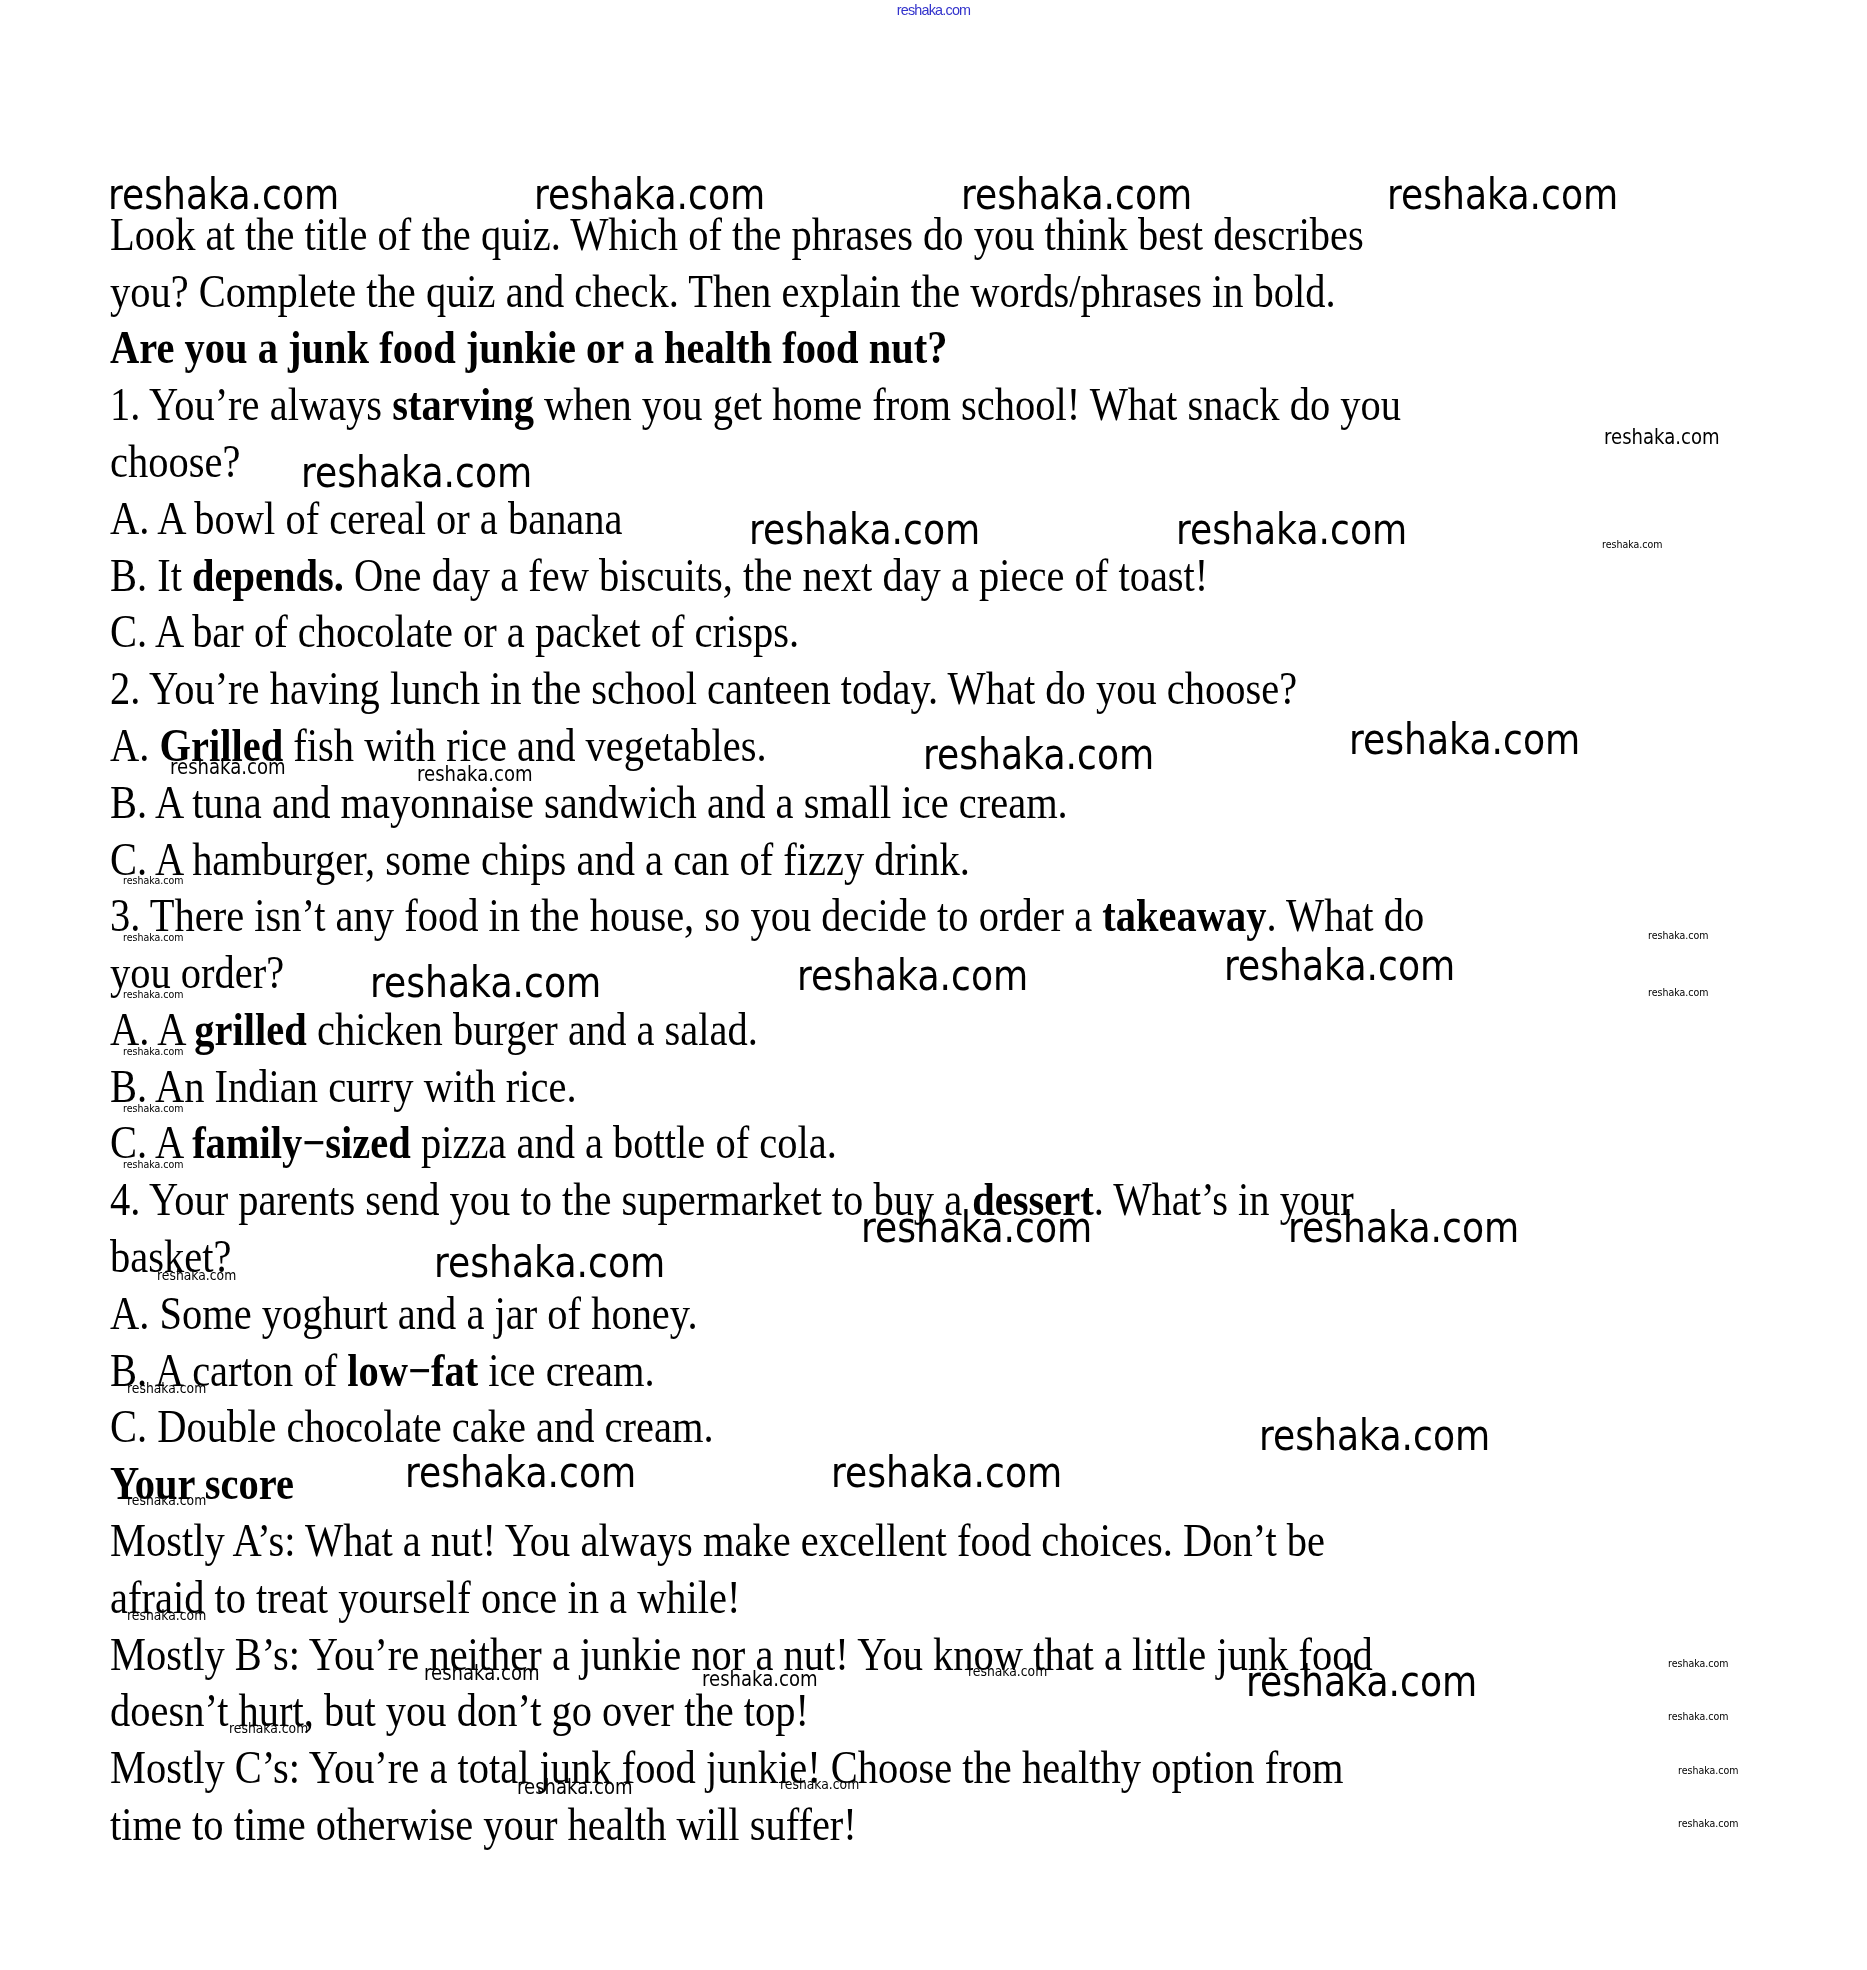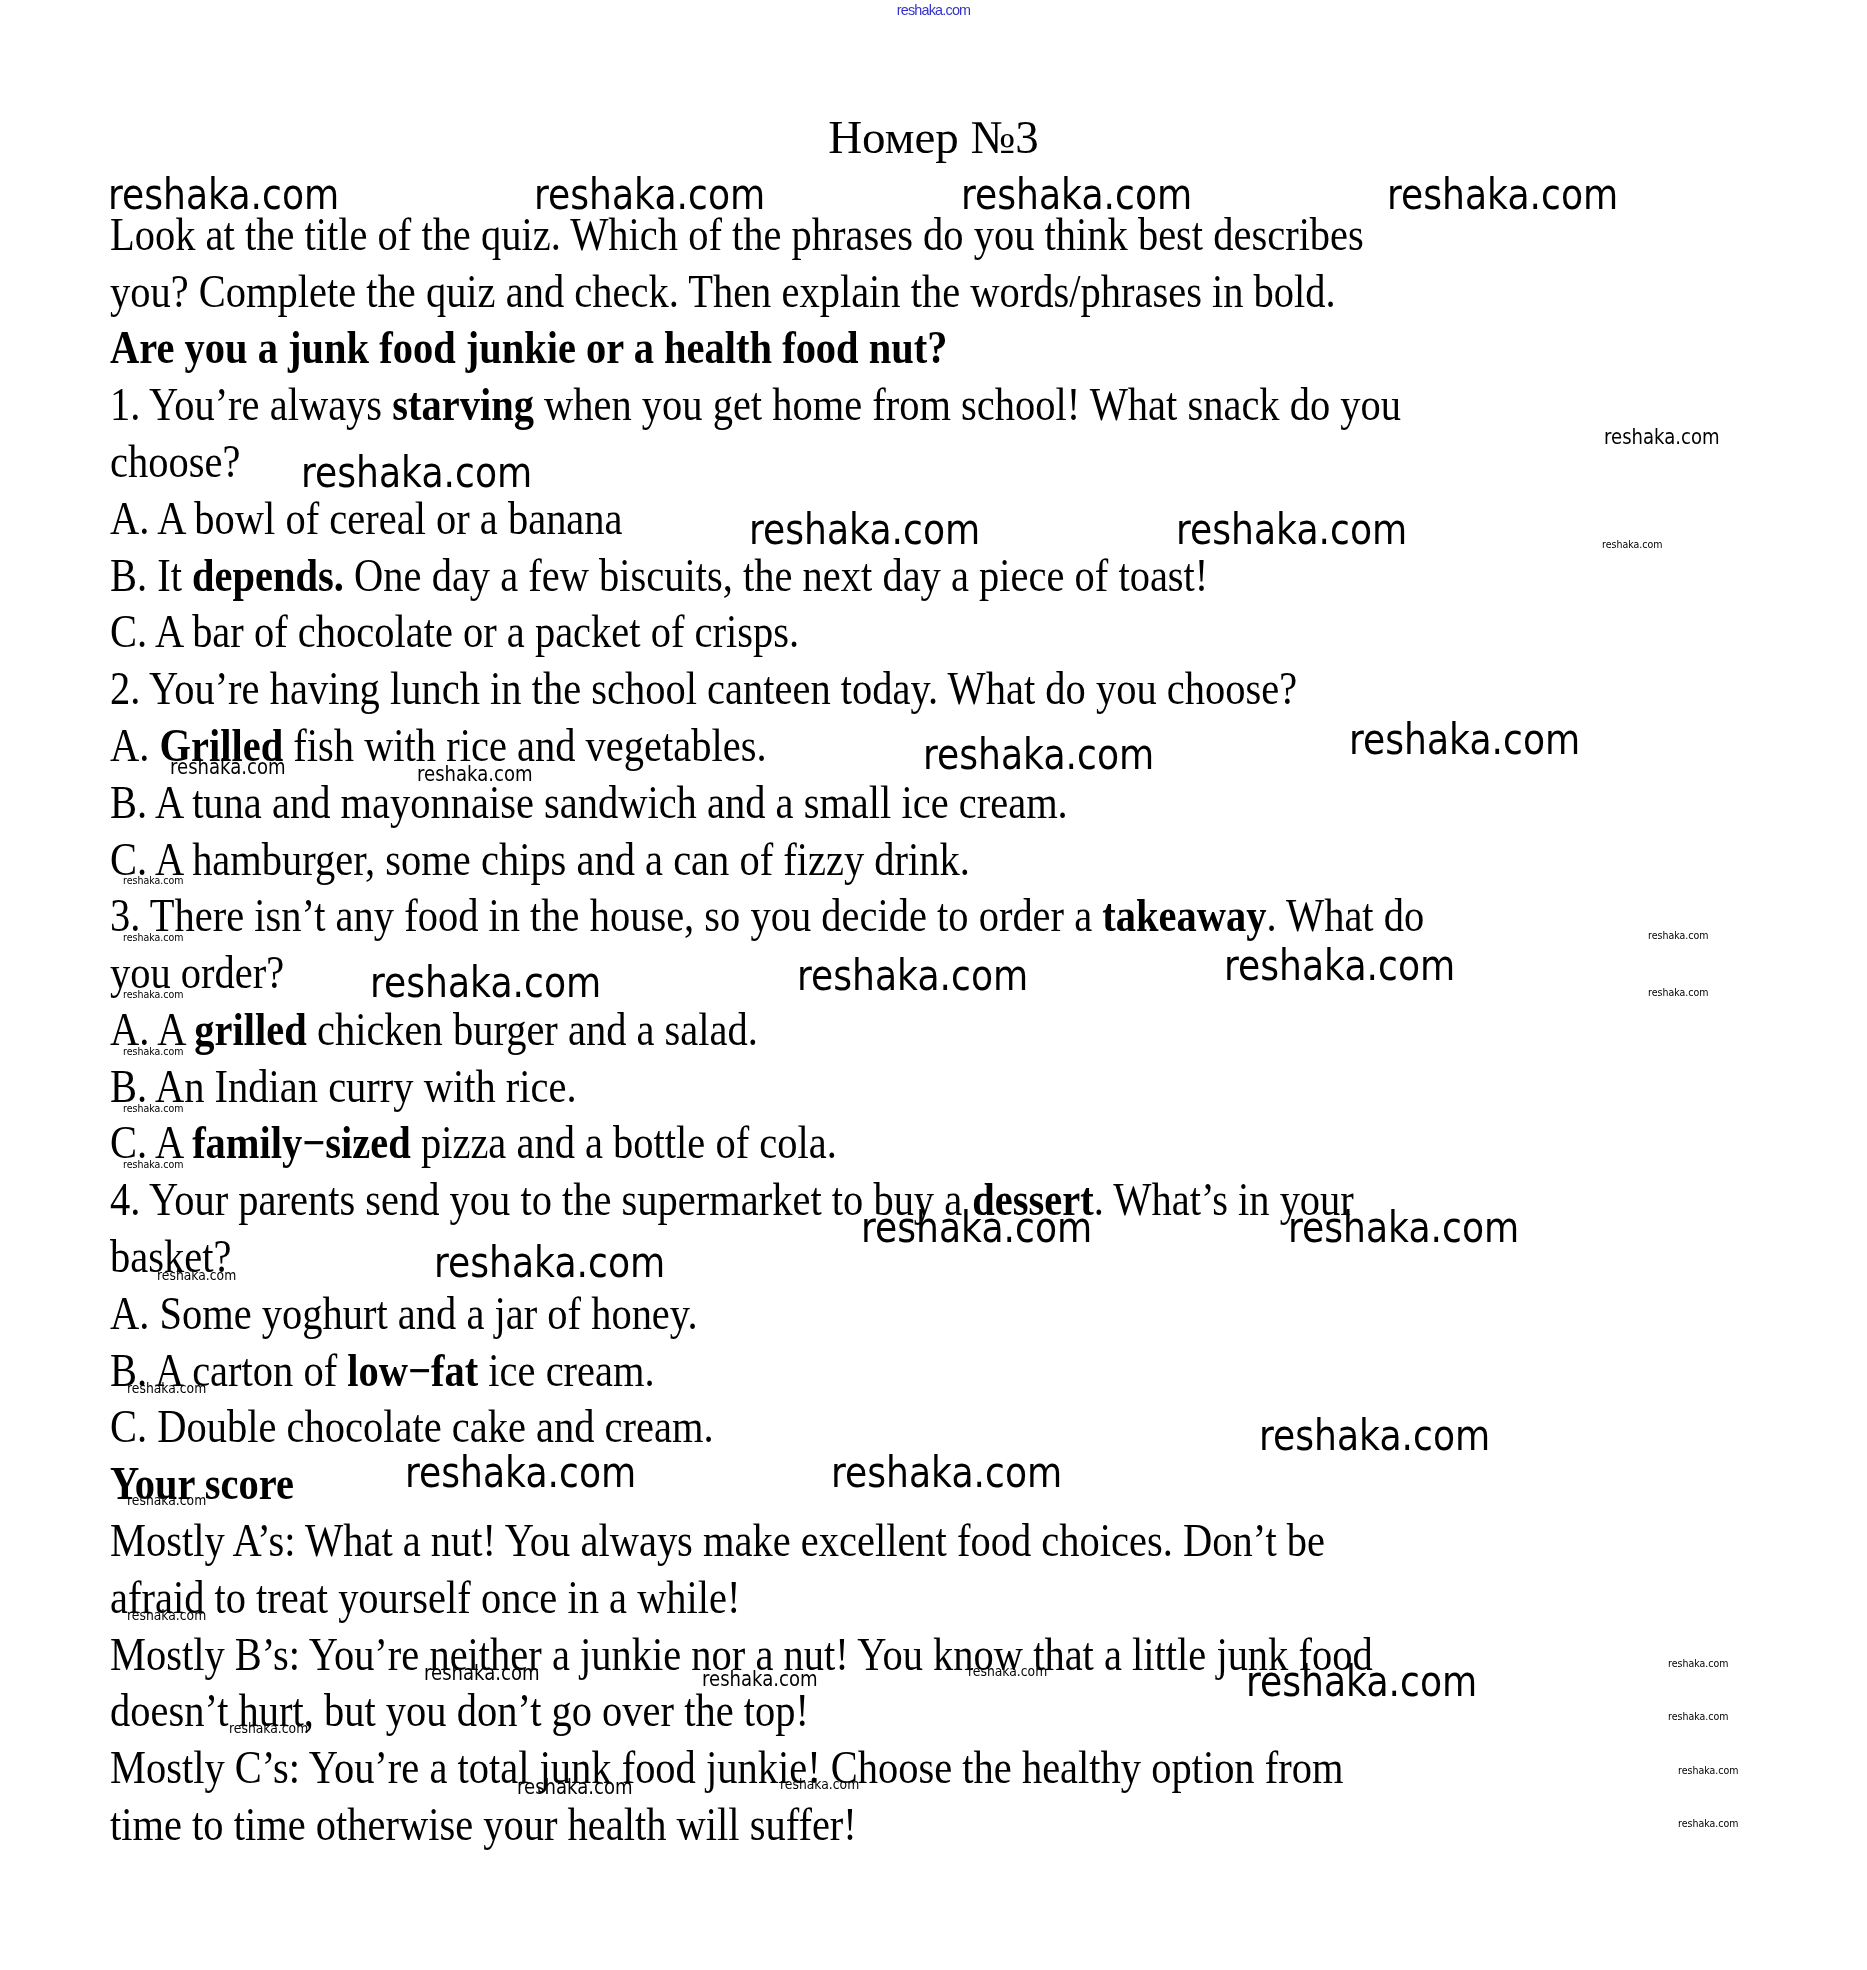--- a/index.html
+++ b/index.html
@@ -14,21 +14,20 @@
   .wm.med{font-size:21px;}
   .wm.small{font-size:14.4px;}
   .wm.tiny{font-size:11px;}
 </style>
 </head>
 <body>
 
 <div class="page">
 
   <div class="toplink">reshaka.com</div>
-  <div class="title">Номер №3</div>
 
   <div class="line" style="top:212px">Look at the title of the quiz. Which of the phrases do you think best describes</div>
   <div class="line" style="top:269px">you? Complete the quiz and check. Then explain the words/phrases in bold.</div>
   <div class="line" style="top:325px;font-weight:bold">Are you a junk food junkie or a health food nut?</div>
 
   <div class="line" style="top:382px"><span>1. You’re always </span><b>starving</b><span> when you get home from school! What snack do you</span></div>
   <div class="line" style="top:439px">choose?</div>
   <div class="line" style="top:496px"><span>A. A bowl of cereal or a banana</span></div>
   <div class="line" style="top:553px"><span>B. It </span><b>depends.</b><span> One day a few biscuits, the next day a piece of toast!</span></div>
   <div class="line" style="top:609px"><span>C. A bar of chocolate or a packet of crisps.</span></div>

